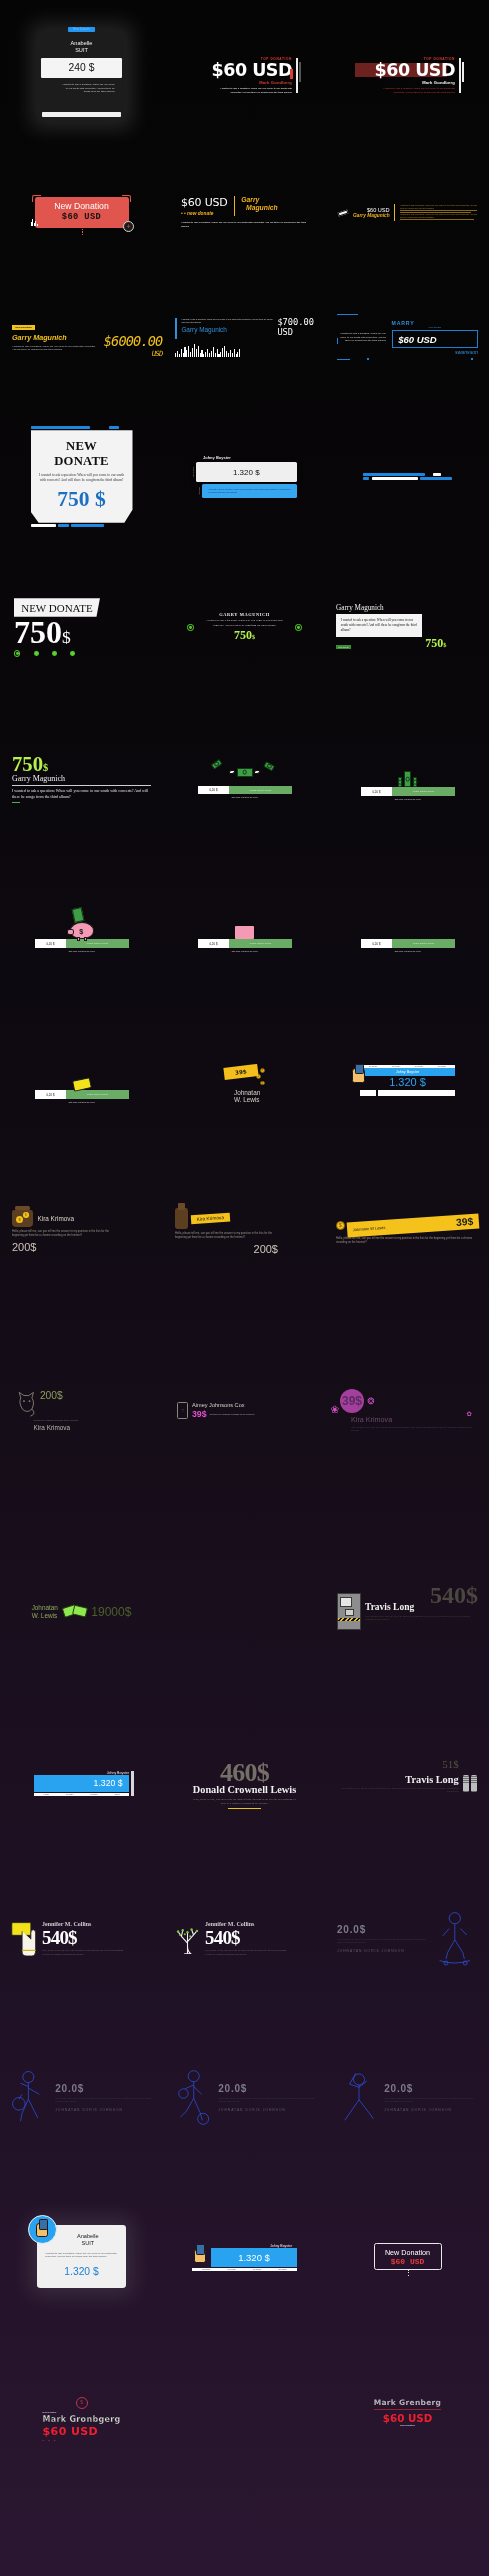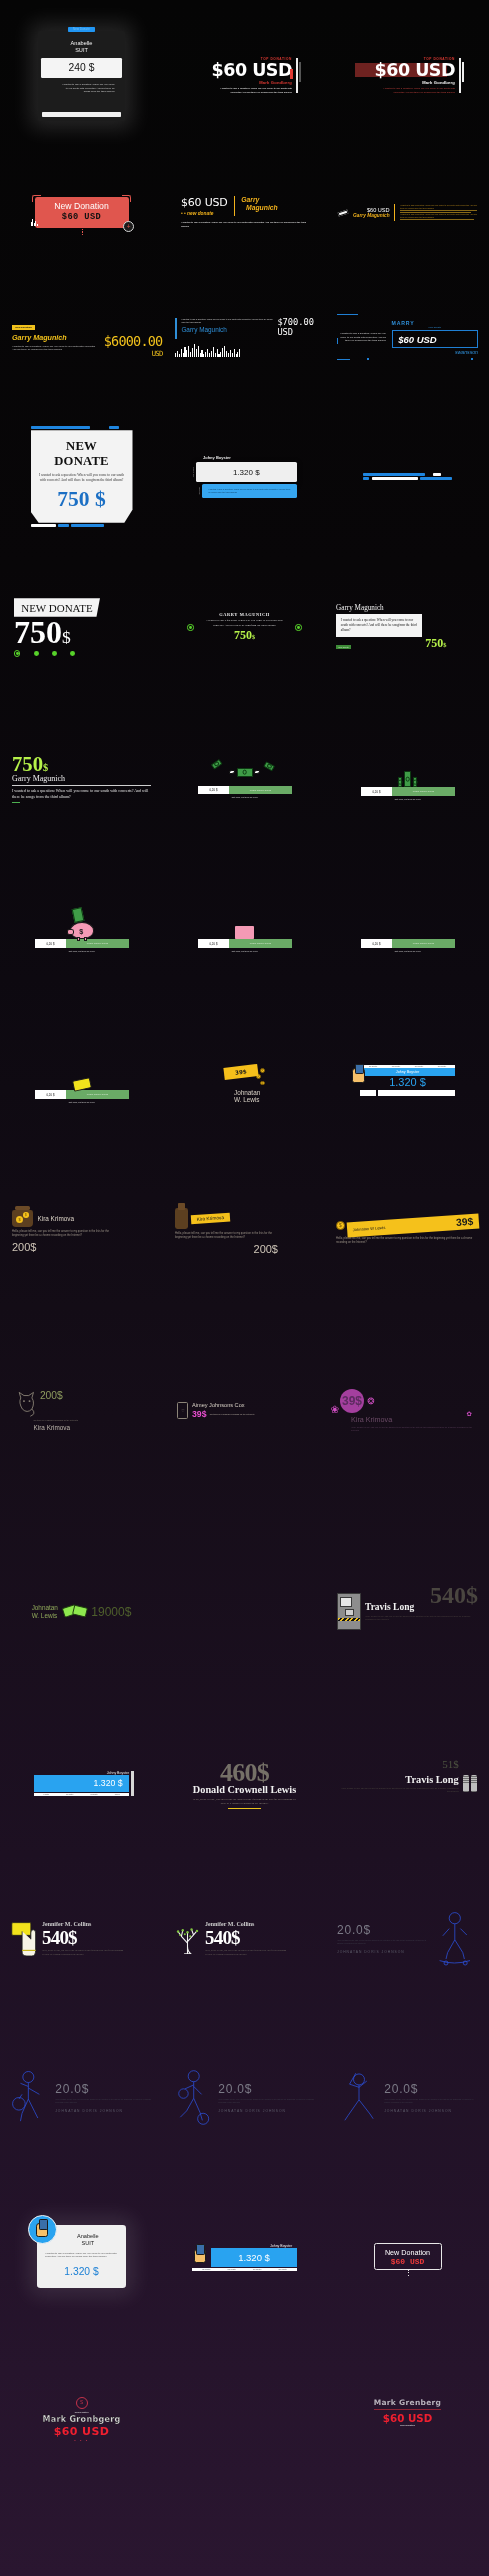--- a/index.html
+++ b/index.html
@@ -60,21 +60,21 @@
   .c22 .vr{width:0.8px;background:#f2b21c;align-self:stretch;}
 
   
   .c23 .amt{font-size:5.6px;color:#fff;}
   .c23 .nm{font-size:4.8px;font-style:italic;font-weight:bold;color:#f2b21c;}
   .c23 .lines i{display:block;height:0.6px;background:#8a6a17;margin-bottom:1px;}
 
   
   .c31 .tag{background:#f2c21c;color:#1a1a1a;font-size:2.5px;font-weight:bold;padding:1px 3.2px;display:inline-block;}
   .c31 .nm{font-size:7.2px;font-style:italic;font-weight:bold;color:#f2c21c;}
-  .c31 .amt{font-size:13.5px;color:#f2c21c;font-family:"DejaVu Sans Mono",monospace;letter-spacing:-0.8px;}
+  .c31 .amt{font-size:13.5px;color:#f2c21c;font-family:"DejaVu Sans Mono",monospace;letter-spacing:-0.8px;font-style:italic;}
 
   
   .wave{display:flex;align-items:flex-end;gap:0.8px;height:12.7px;}
   .wave i{width:1.1px;background:#fff;}
   .c32 .nm{color:#2f8fd8;font-size:6.4px;}
   .c32 .amt{color:#fff;font-family:"DejaVu Sans Mono",monospace;font-size:8.7px;line-height:1.05;}
 
   
   .c33 .box{border:1px solid #1f7fd4;padding:2.4px 5.6px;}
   .c33 .amt{color:#fff;font-size:9.5px;font-style:italic;font-weight:bold;}
@@ -183,21 +183,21 @@
   .c133 .nm{font-family:"Liberation Serif",serif;color:#f0f0f0;font-size:10.3px;font-weight:bold;}
   .c133 .amt{font-family:"Liberation Serif",serif;color:#4d5340;font-size:11px;}
   .stack{width:5.6px;height:17.5px;background:repeating-linear-gradient(#bdbdbd 0 1.3px,#6d6d6d 1.3px 1.9px);border-radius:1.6px;}
 
   
   .c141 .nm,.c142 .nm{font-family:"Liberation Serif",serif;color:#cfcfcf;font-size:6px;font-weight:bold;}
   .c141 .amt,.c142 .amt{font-family:"Liberation Serif",serif;color:#fff;font-size:19px;font-weight:bold;letter-spacing:-0.8px;}
   .c141 .msg,.c142 .msg{font-family:"Liberation Serif",serif;color:#6f6a61;font-size:2.2px;line-height:1.5;}
   .tree{width:27px;height:30px;}
   .skater{stroke:#2b4fd8;fill:none;stroke-width:1;}
-  .c143 .amt{color:#7b7a86;font-size:12px;letter-spacing:0.8px;}
+  .c143 .amt{color:#7b7a86;font-size:10px;letter-spacing:0.8px;font-weight:bold;}
   .c143 .nm{color:#5d5c6a;font-size:3.3px;letter-spacing:1px;}
   .c143 .msg{color:#3e3d4b;font-size:1.9px;line-height:1.6;}
 
   
   .c161{position:relative;width:89px;background:#f0f0f0;border-radius:3.2px;padding:8px 8px 11px;
         box-shadow:0 0 20.7px 7.2px rgba(255,255,255,.1);}
   .c161 .av{position:absolute;left:-9.5px;top:-9.5px;width:29px;height:29px;border-radius:50%;background:#29a3f0;border:1.6px solid #f0f0f0;}
   .c161 .nm{color:#222;font-size:5.6px;text-align:center;line-height:1.25;padding-left:12.7px;}
   .c161 .msg{color:#555;font-size:2.5px;line-height:1.5;margin-top:4.8px;}
   .c161 .amt{color:#1a7fd4;font-size:10.3px;text-align:center;margin-top:7.2px;}
@@ -1028,21 +1028,21 @@
           <div class="t1">New Donation</div>
           <div class="t2 mono">$60 USD</div>
         </div>
         <div style="position:absolute;left:50%;bottom:-7.2px;width:1px;height:6.4px;background:repeating-linear-gradient(#e8e8e8 0 1.1px,transparent 1.1px 2.4px)"></div>
       </div>
     </div>
   </div>
 
   <div class="cell c171" style="left:0;top:2336px;--ch:240px">
     <div style="display:flex;align-items:center;justify-content:center;height:100%;padding-bottom:72px">
-      <div style="text-align:center">
+      <div style="text-align:left">
         <div class="coin" style="margin:0 auto;display:flex;align-items:center;justify-content:center">
           <span>S</span>
         </div>
         <div class="sub" style="margin-top:2.4px">New Donation</div>
         <div class="nm" style="margin-top:1.6px">Mark Gronbgerg</div>
         <div class="amt" style="margin-top:1.6px">$60 USD</div>
         <div style="color:#c3324a;font-size:4px;letter-spacing:1.6px">• • •</div>
       </div>
     </div>
   </div>

